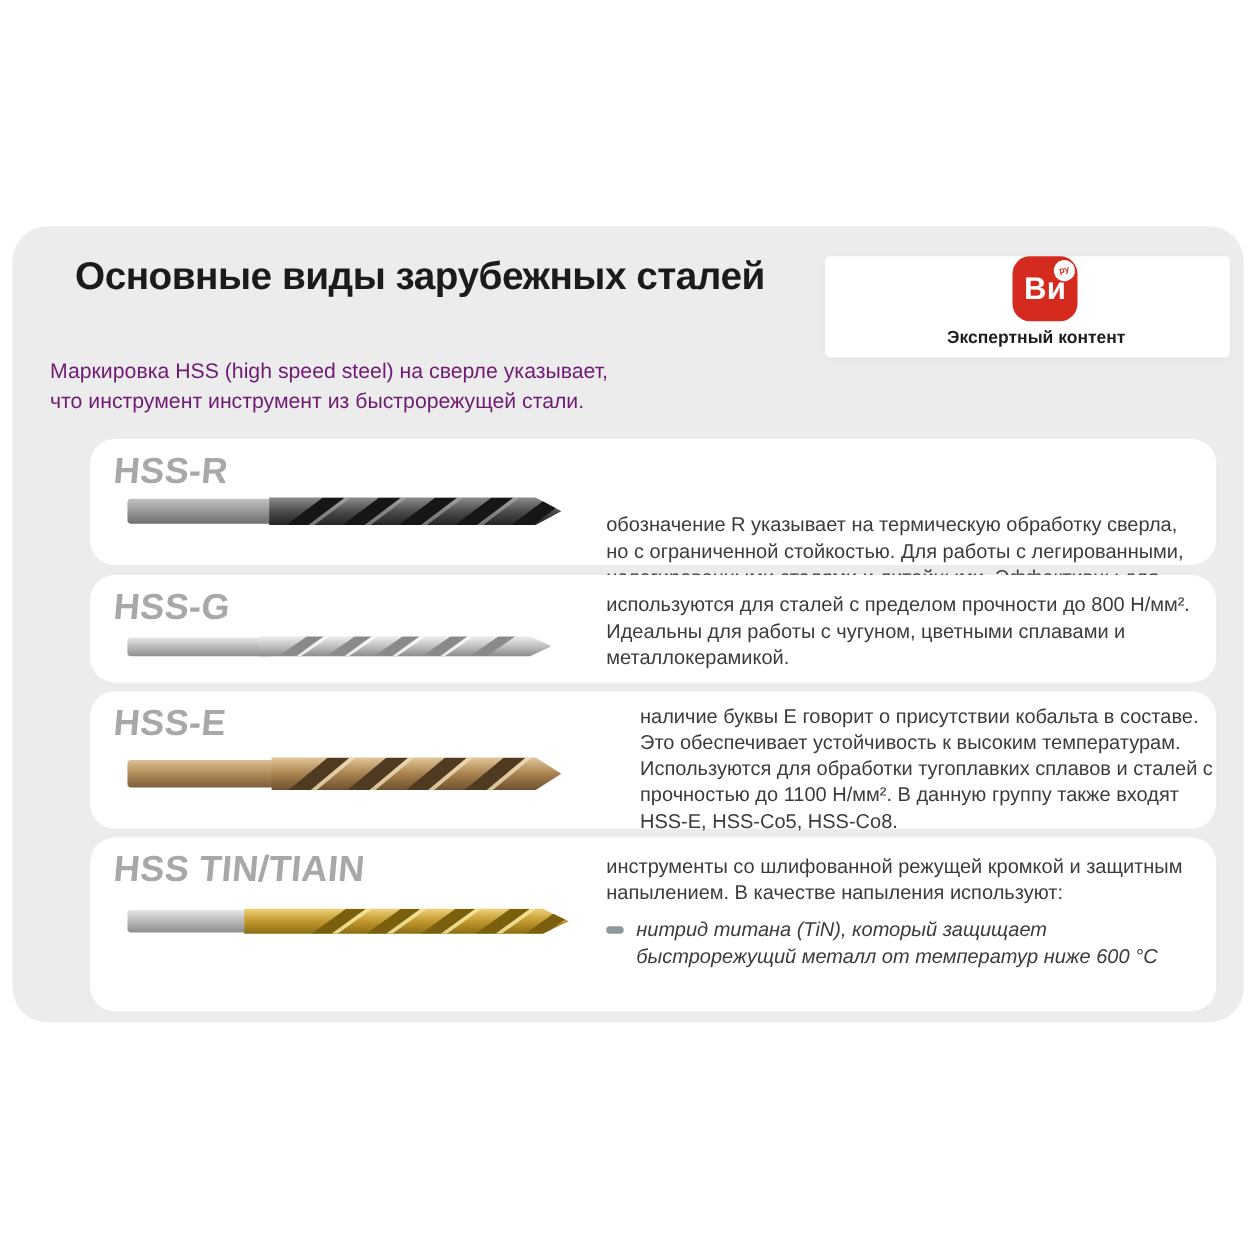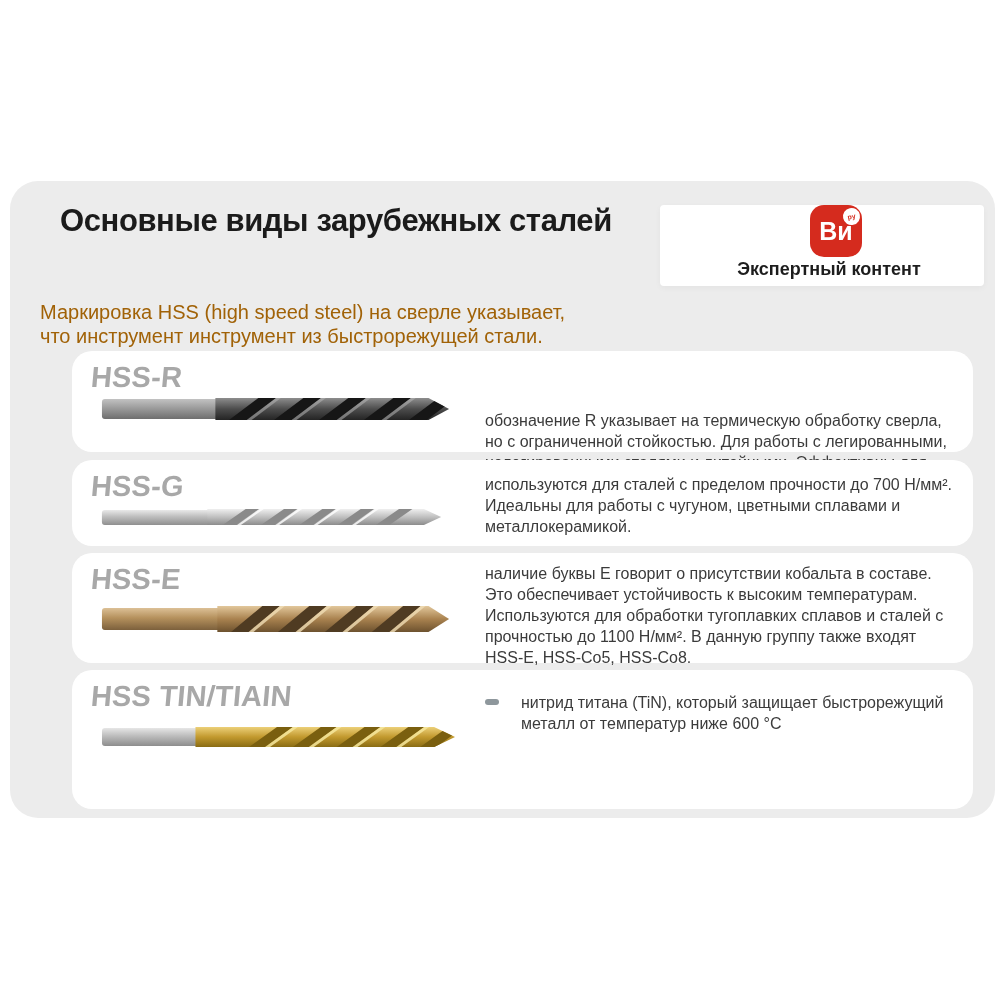--- a/index.html
+++ b/index.html
@@ -10,22 +10,22 @@
     position:absolute; left:10px; top:181px; width:985px; height:637px;
     background:var(--card-gray,#ececec); border-radius:28px;
   }
 
   .page-title {
     position:absolute; left:30px; top:20px;
     font-size:31px; font-weight:800; line-height:39px;
     letter-spacing:-0.4px; color:var(--title-black,#1b1b1b);margin-left:20px;
   }
   .page-subtitle {
-    position:absolute; left:30px; top:119px;
-    font-size:20px; line-height:24px; color:#a16207;
+    position:absolute; left:30px; top:104px;
+    font-size:17px; line-height:24px; color:#701a75;
   }
 
   .badge {
     position:absolute; left:650px; top:24px; width:324px; height:81px;
     background:#ffffff; border-radius:4px;
     display:flex; align-items:center;
     box-shadow:0 2px 6px rgba(0,0,0,0.04);
     flex-direction:column;
   }
   .badge-logo {
@@ -34,21 +34,21 @@
     color:#ffffff; font-weight:800; font-size:25px;
     display:flex; align-items:center; justify-content:center;
   }
   .badge-logo-sup {
     position:absolute; top:3px; right:2px; width:17px; height:17px;
     background:#ffffff; border-radius:50%;
     color:var(--brand-red,#d52b1e); font-size:7px; font-weight:700;
     display:flex; align-items:center; justify-content:center;
     transform:rotate(-12deg);
   }
-  .badge-text { margin-left:14px; font-size:18px; font-weight:700; color:#1d1d1d; line-height:25px; }
+  .badge-text { margin-left:14px; font-size:14px; font-weight:700; color:#1d1d1d; line-height:25px; }
 
   .section {
     position:absolute; left:62px; width:901px;
     background:#ffffff; border-radius:20px;
   }
   #sec1 { top:170px; height:101px; }
   #sec2 { top:279px; height:86px; }
   #sec3 { top:372px; height:110px; }
   #sec4 { top:489px; height:139px; }
 
@@ -56,32 +56,32 @@
     position:absolute; left:19px; top:10px;
     font-size:29px; font-weight:800; color:var(--label-gray,#a8a8a8);
     transform:skewX(-5deg); letter-spacing:0.2px; white-space:nowrap;
   }
   .sec-text {
     position:absolute; left:413px; width:470px;
     font-size:16px; line-height:21px; color:var(--text-dark,#3b3b3b);
   }
   #sec1 .sec-text { top:12px;margin-top:47px; }
   #sec2 .sec-text { top:14px; }
-  #sec3 .sec-text { top:10px; }
+  #sec3 .sec-text { top:10px;margin-left:27px; }
   #sec4 .sec-text { top:13px; }
 
   .drill { position:absolute; }
   #sec1 .drill { left:28px; top:35px; width:352px; height:46px; }
   #sec2 .drill { left:28px; top:37px; width:345px; height:40px; }
   #sec3 .drill { left:28px; top:42px; width:352px; height:48px; }
   #sec4 .drill { left:28px; top:44px; width:358px; height:46px; }
   .drill svg { display:block; width:100%; height:100%; }
 
   .bullets { margin:8px 0 0 0; padding:0; list-style:none; }
-  .bullet { display:flex; gap:22px; margin-top:9px; }
+  .bullet { display:flex; gap:10px; margin-top:9px;font-style:italic; }
   .bullet-marker {
     flex:0 0 auto; width:14px; height:6px; border-radius:3px;
     background:var(--bullet-gray,#8e979c); margin-top:7px;
   }
 </style>
 </head>
 <body>
 
 <div class="canvas">
   <div class="gray-card">
@@ -169,21 +169,21 @@
             <path d="M208,28 l24,-16 h14 l-24,16 Z" fill="#8a8a8a"></path>
             <path d="M248,28 l24,-16 h14 l-24,16 Z" fill="#8a8a8a"></path>
             <path d="M288,28 l24,-16 h14 l-24,16 Z" fill="#8a8a8a"></path>
             <path d="M143,28 l24,-16 h4 l-24,16 Z" fill="#ffffff" opacity="0.8"></path>
             <path d="M183,28 l24,-16 h4 l-24,16 Z" fill="#ffffff" opacity="0.8"></path>
             <path d="M223,28 l24,-16 h4 l-24,16 Z" fill="#ffffff" opacity="0.8"></path>
             <path d="M263,28 l24,-16 h4 l-24,16 Z" fill="#ffffff" opacity="0.8"></path>
           </g>
         </svg>
       </div>
-      <div class="sec-text">используются для сталей с пределом прочности до 700 Н/мм². Идеальны для работы с чугуном, цветными сплавами и металлокерамикой.</div>
+      <div class="sec-text">используются для сталей с пределом прочности до 800 Н/мм². Идеальны для работы с чугуном, цветными сплавами и металлокерамикой.</div>
     </div>
 
     <div class="section" id="sec3">
       <div class="sec-label">HSS-E</div>
       <div class="drill">
         <svg viewBox="0 0 360 48" preserveAspectRatio="none" aria-hidden="true">
           <defs>
             <linearGradient id="g3s" x1="0" y1="0" x2="0" y2="1">
               <stop offset="0" stop-color="#dcc096"></stop>
                 <stop offset="0.45" stop-color="#b5915d"></stop>
@@ -243,20 +243,21 @@
             <path d="M282,33 l28,-20 h16 l-28,20 Z" fill="#7a5f0f"></path>
             <path d="M322,33 l28,-20 h16 l-28,20 Z" fill="#7a5f0f"></path>
             <path d="M166,33 l28,-20 h5 l-28,20 Z" fill="#f6e79d" opacity="0.85"></path>
             <path d="M210,33 l28,-20 h5 l-28,20 Z" fill="#f6e79d" opacity="0.85"></path>
             <path d="M254,33 l28,-20 h5 l-28,20 Z" fill="#f6e79d" opacity="0.85"></path>
             <path d="M298,33 l28,-20 h5 l-28,20 Z" fill="#f6e79d" opacity="0.85"></path>
           </g>
         </svg>
       </div>
       <div class="sec-text">
+        <div>инструменты со шлифованной режущей кромкой и защитным напылением. В качестве напыления используют:</div>
         <ul class="bullets">
           <li class="bullet">
             <span class="bullet-marker"></span>
             <span>нитрид титана (TiN), который защищает быстрорежущий металл от температур ниже 600 °C</span>
           </li>
         </ul>
       </div>
     </div>
 
   </div>

